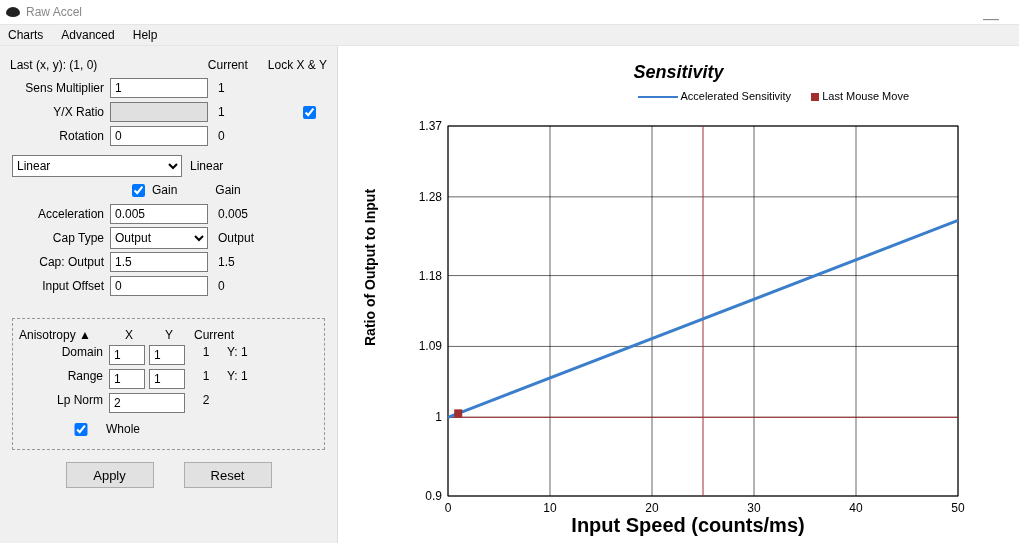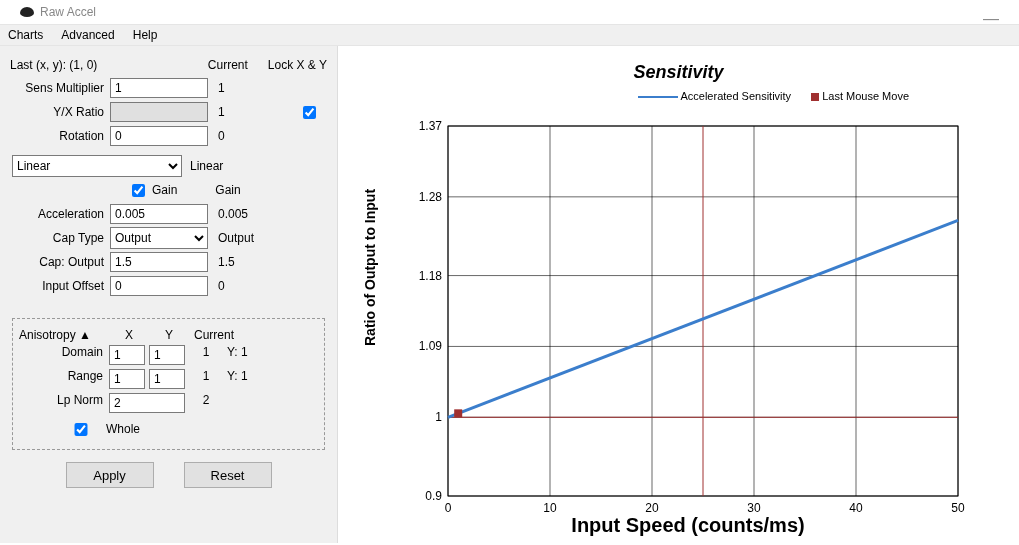--- a/index.html
+++ b/index.html
@@ -1,17 +1,17 @@
 <!DOCTYPE html>
 <html><head>
 <meta charset="utf-8">
 <style>
   * { box-sizing: border-box; }
   body { margin:0; font-family: "Segoe UI", Tahoma, sans-serif; font-size:12px; color:#000; background:#fff; width:1019px; height:545px; overflow:hidden; }
-  .titlebar { height:24px; display:flex; align-items:center; padding:0 20px; color:#888; background:#fff; }
+  .titlebar { height:24px; display:flex; align-items:center; padding:0 6px; color:#888; background:#fff; }
   .titlebar .icon { width:14px; height:10px; background:#222; border-radius:50% 50% 50% 50% / 60% 60% 40% 40%; margin-right:6px; }
   .menubar { background:#f0f0f0; border-top:1px solid #e5e5e5; border-bottom:1px solid #e5e5e5; padding:3px 8px; display:flex; gap:18px;align-items:flex-end; }
   .menubar span { cursor:default; }
   .content { display:flex; height:calc(545px - 24px - 24px); }
   .leftpanel { width:338px; background:#f0f0f0; border-right:1px solid #ddd; padding:4px 10px 10px 10px; position:relative; font-size:12px; }
   .row { display:flex; align-items:center; height:24px; }
   .lbl { width:100px; text-align:right; padding-right:6px; }
   .row label.lbl { width:100px; }
   input[type=text] { height:20px; border:1px solid #7a7a7a; background:#fff; padding:0 4px; font-size:12px; font-family:inherit; }
   input[type=text][disabled] { background:#e0e0e0; }

